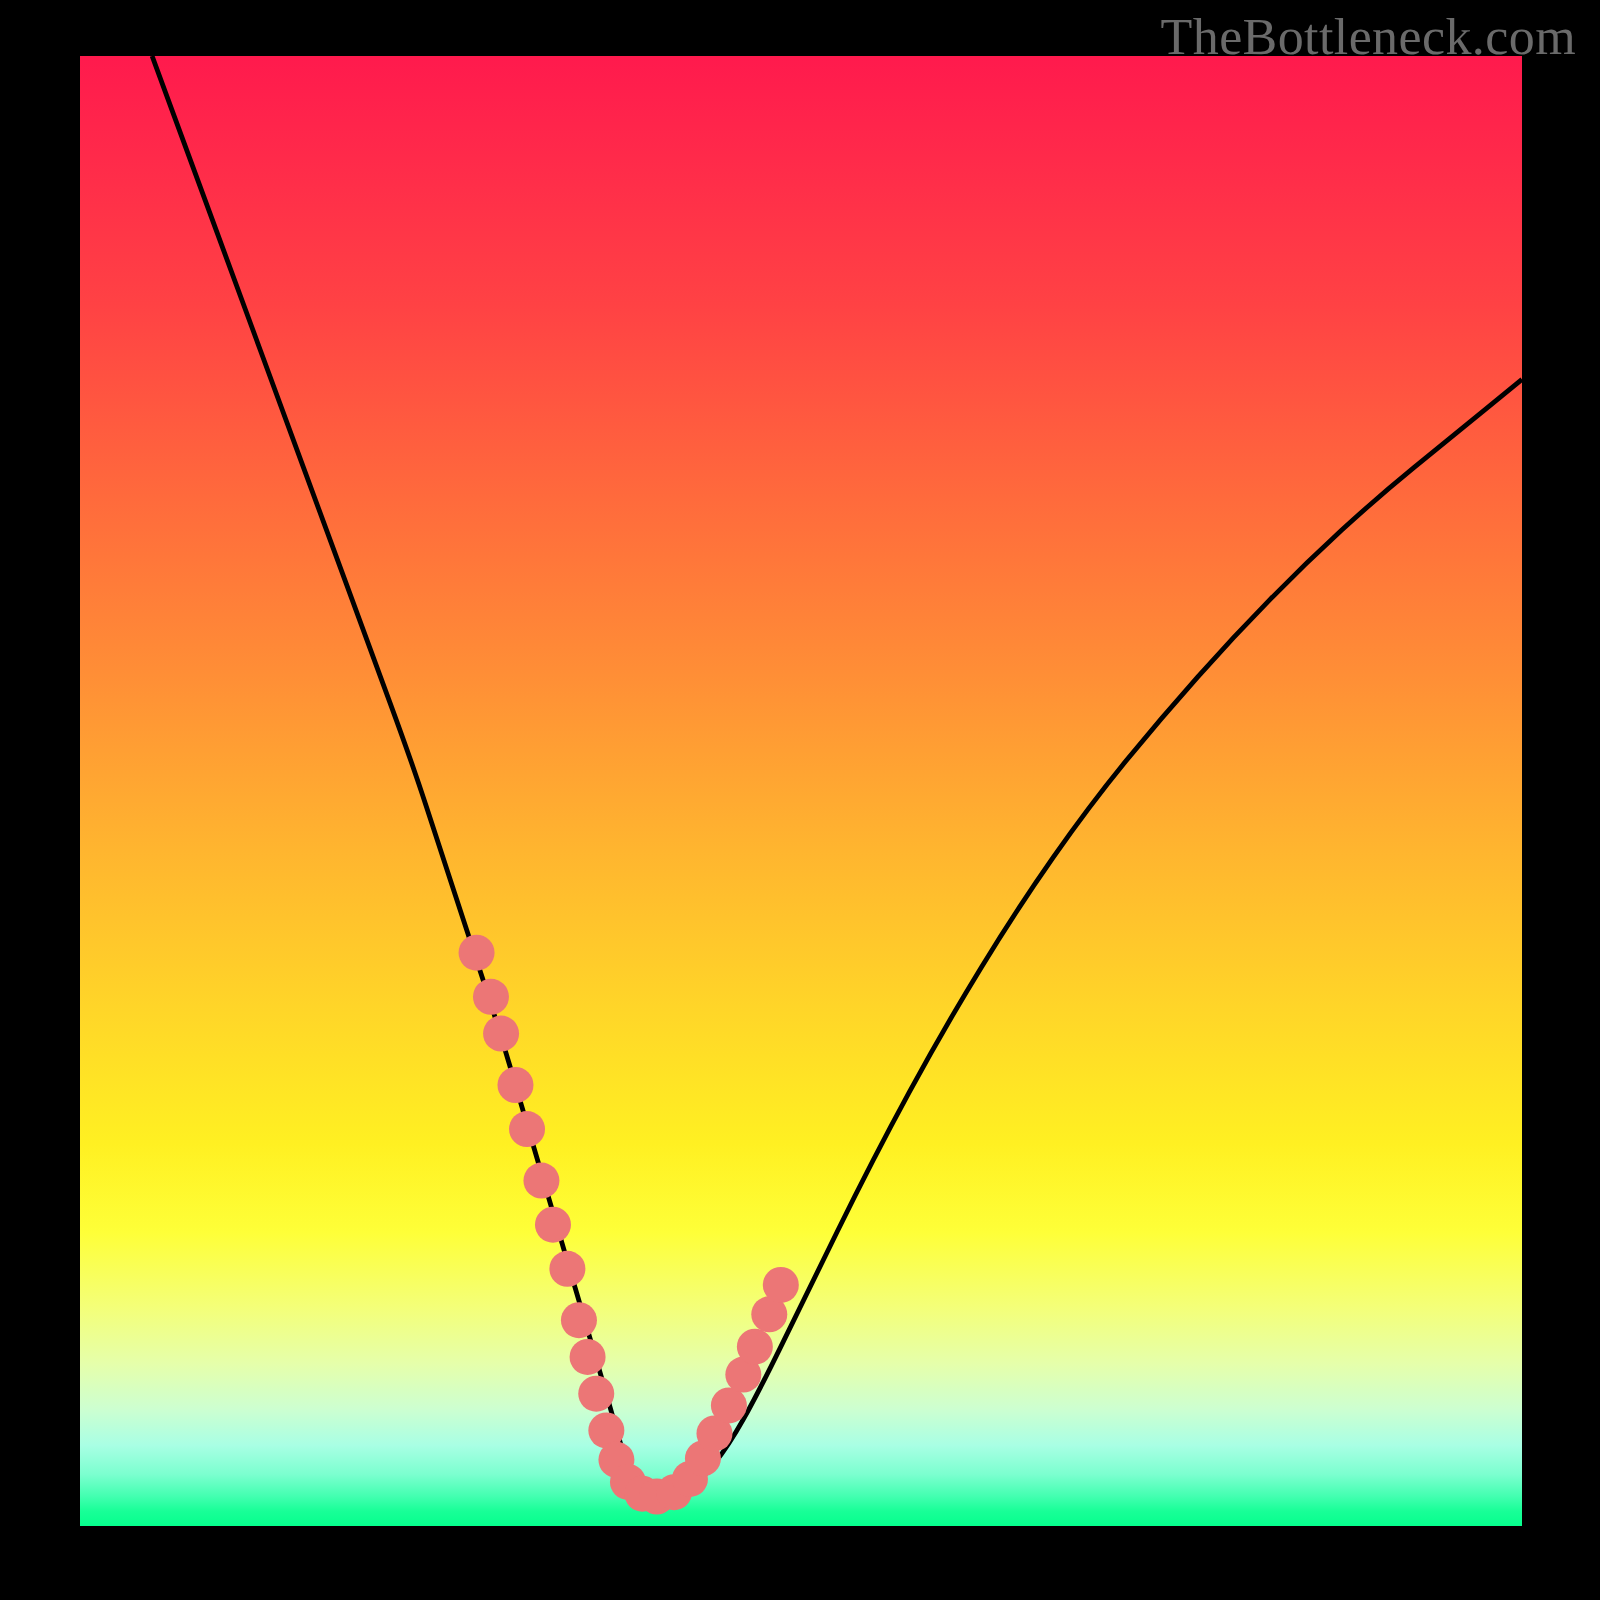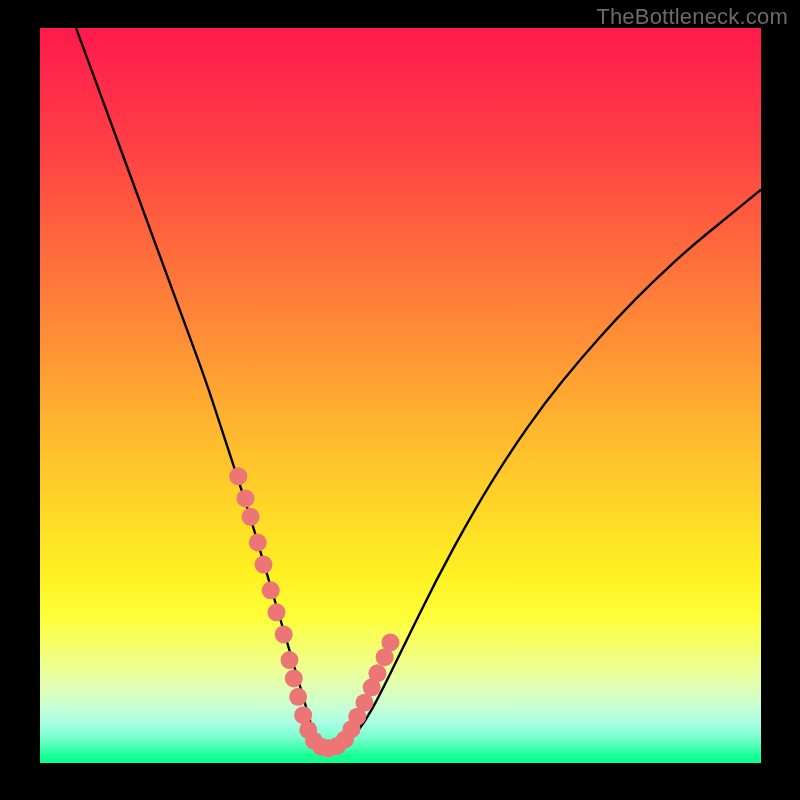--- a/index.html
+++ b/index.html
@@ -41,24 +41,24 @@
       #42ffb0 98%,
       #18ff97 99%,
       #06ff8d 100%
     );
   }
   .watermark {
     position: absolute;
     top: 4px;
     right: 12px;
     color: #6a6a6a;
-    font-size: 22px;
+    font-size: 26px;
     font-weight: 400;
     letter-spacing: 0.2px;
-    font-family: Liberation Sans, sans-serif;
+    font-family: Liberation Serif, serif;
   }
   .curve {
     position: absolute;
     left: 0;
     top: 0;
     width: 721px;
     height: 735px;
   }
 </style>
 </head>

